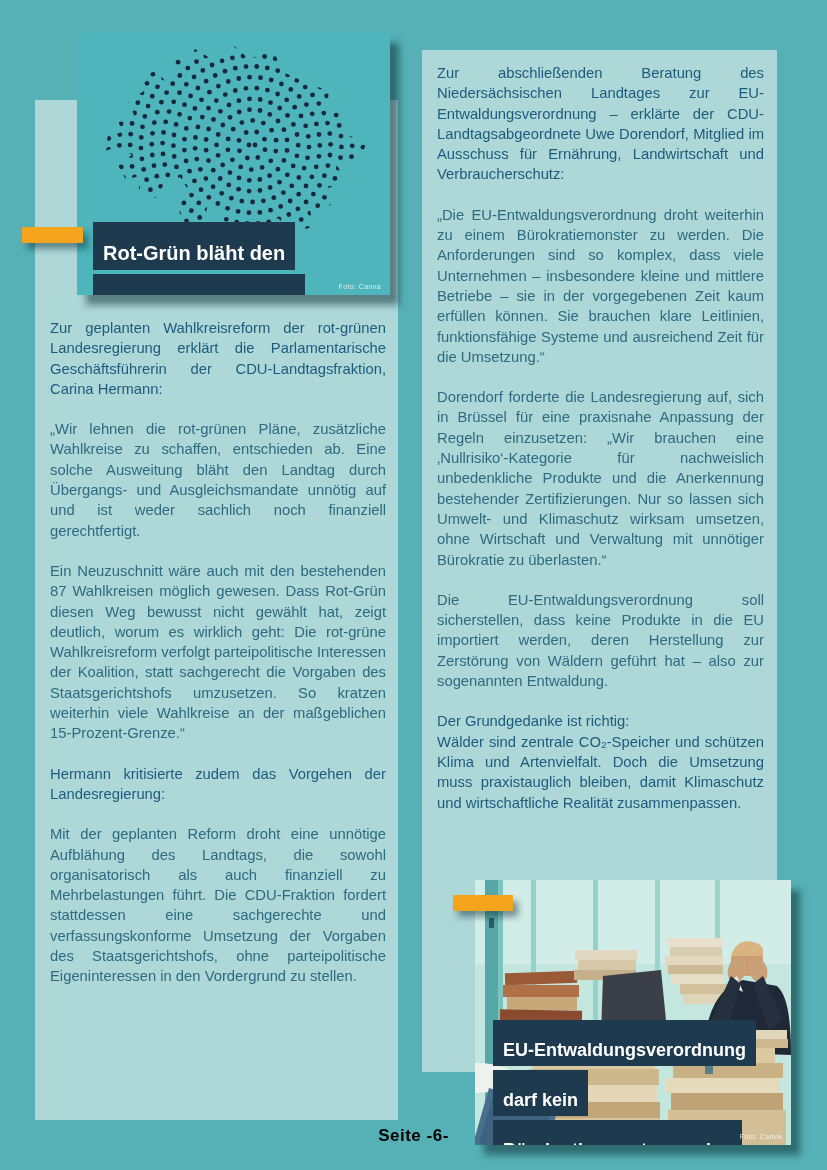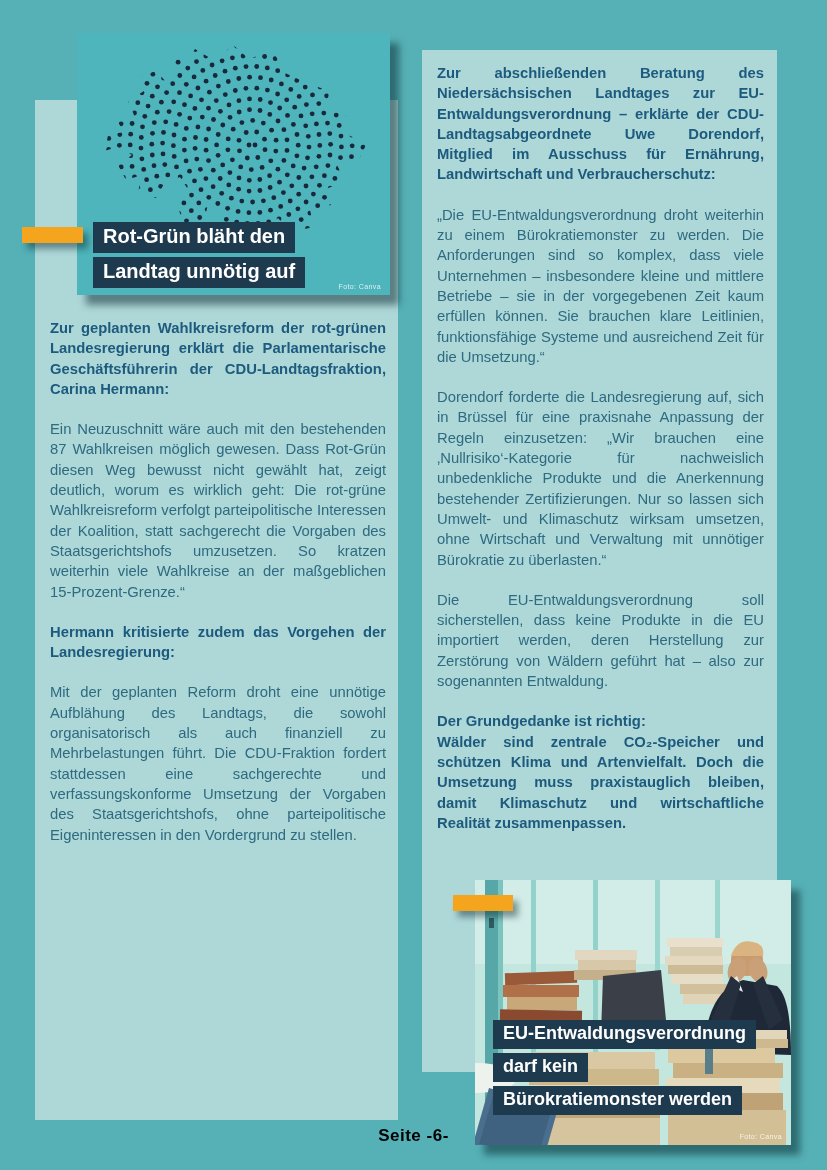--- a/index.html
+++ b/index.html
@@ -13,33 +13,33 @@
   .panel-right{left:422px;top:50px;width:355px;height:1022px;}
 
   .textcol{
     position:absolute;color:#2e6a80;font-size:14.8px;line-height:20.3px;
     text-align:justify;hyphens:auto;-webkit-hyphens:auto;
   }
   .textcol-left{left:50px;top:318px;width:336px;}
   .textcol-right{left:437px;top:63px;width:327px;}
   .textcol p{margin:0 0 20px 0;}
   .textcol p.tight{margin-bottom:0;}
-  .bold{font-weight:bold;color:#1d5b7e;}
+  .bold{font-weight:normal;color:#1d5b7e;}
 
   .photo{
     position:absolute;overflow:hidden;
     box-shadow:9px 10px 7px rgba(8,40,46,0.5);
   }
   .photo-top{left:77px;top:33px;width:313px;height:262px;background:#4db5bb;}
   .photo-bottom{left:475px;top:863px;width:316px;height:265px;background:#bfe3dc;margin-top:17px;}
 
   .overlay-title{position:absolute;}
   .overlay-title .line{
     display:table;background:#1d3a4e;color:#ffffff;font-weight:bold;
-    padding:3px 10px 5px 10px;margin-bottom:4px;white-space:nowrap;
+    padding:20px 10px 5px 10px;margin-bottom:4px;white-space:nowrap;
   }
   .overlay-top{left:16px;top:189px;font-size:20px;}
   .overlay-bottom{left:18px;top:140px;font-size:18px;}
 
   .photo-caption{
     position:absolute;right:9px;bottom:5px;font-size:7px;
     color:rgba(255,255,255,0.8);letter-spacing:0.4px;
   }
 
   .accent-bar{
@@ -856,20 +856,21 @@
   <div class="overlay-title overlay-top">
     <div class="line">Rot-Grün bläht den</div>
     <div class="line">Landtag unnötig auf</div>
   </div>
   <div class="photo-caption">Foto: Canva</div>
 </div>
 <div class="accent-bar bar-top"></div>
 
 <div class="textcol textcol-left">
   <p class="bold">Zur geplanten Wahlkreisreform der rot-grünen Landesregierung erklärt die Parlamentarische Geschäftsführerin der CDU-Landtagsfraktion, Carina Hermann:</p>
+  <p>„Wir lehnen die rot-grünen Pläne, zusätzliche Wahlkreise zu schaffen, entschieden ab. Eine solche Ausweitung bläht den Landtag durch Übergangs- und Ausgleichsmandate unnötig auf und ist weder sachlich noch finanziell gerechtfertigt.</p>
   <p>Ein Neuzuschnitt wäre auch mit den bestehenden 87 Wahlkreisen möglich gewesen. Dass Rot-Grün diesen Weg bewusst nicht gewählt hat, zeigt deutlich, worum es wirklich geht: Die rot-grüne Wahlkreisreform verfolgt parteipolitische Interessen der Koalition, statt sachgerecht die Vorgaben des Staatsgerichtshofs umzusetzen. So kratzen weiterhin viele Wahlkreise an der maßgeblichen 15-Prozent-Grenze.“</p>
   <p class="bold">Hermann kritisierte zudem das Vorgehen der Landesregierung:</p>
   <p class="tight">Mit der geplanten Reform droht eine unnötige Aufblähung des Landtags, die sowohl organisatorisch als auch finanziell zu Mehrbelastungen führt. Die CDU-Fraktion fordert stattdessen eine sachgerechte und verfassungskonforme Umsetzung der Vorgaben des Staatsgerichtshofs, ohne parteipolitische Eigeninteressen in den Vordergrund zu stellen.</p>
 </div>
 
 <div class="textcol textcol-right">
   <p class="bold">Zur abschließenden Beratung des Niedersächsischen Landtages zur EU-Entwaldungsverordnung – erklärte der CDU-Landtagsabgeordnete Uwe Dorendorf, Mitglied im Ausschuss für Ernährung, Landwirtschaft und Verbraucherschutz:</p>
   <p>„Die EU-Entwaldungsverordnung droht weiterhin zu einem Bürokratiemonster zu werden. Die Anforderungen sind so komplex, dass viele Unternehmen – insbesondere kleine und mittlere Betriebe – sie in der vorgegebenen Zeit kaum erfüllen können. Sie brauchen klare Leitlinien, funktionsfähige Systeme und ausreichend Zeit für die Umsetzung.“</p>
   <p>Dorendorf forderte die Landesregierung auf, sich in Brüssel für eine praxisnahe Anpassung der Regeln einzusetzen: „Wir brauchen eine ‚Nullrisiko‘-Kategorie für nachweislich unbedenkliche Produkte und die Anerkennung bestehender Zertifizierungen. Nur so lassen sich Umwelt- und Klimaschutz wirksam umsetzen, ohne Wirtschaft und Verwaltung mit unnötiger Bürokratie zu überlasten.“</p>
   <p>Die EU-Entwaldungsverordnung soll sicherstellen, dass keine Produkte in die EU importiert werden, deren Herstellung zur Zerstörung von Wäldern geführt hat – also zur sogenannten Entwaldung.</p>

